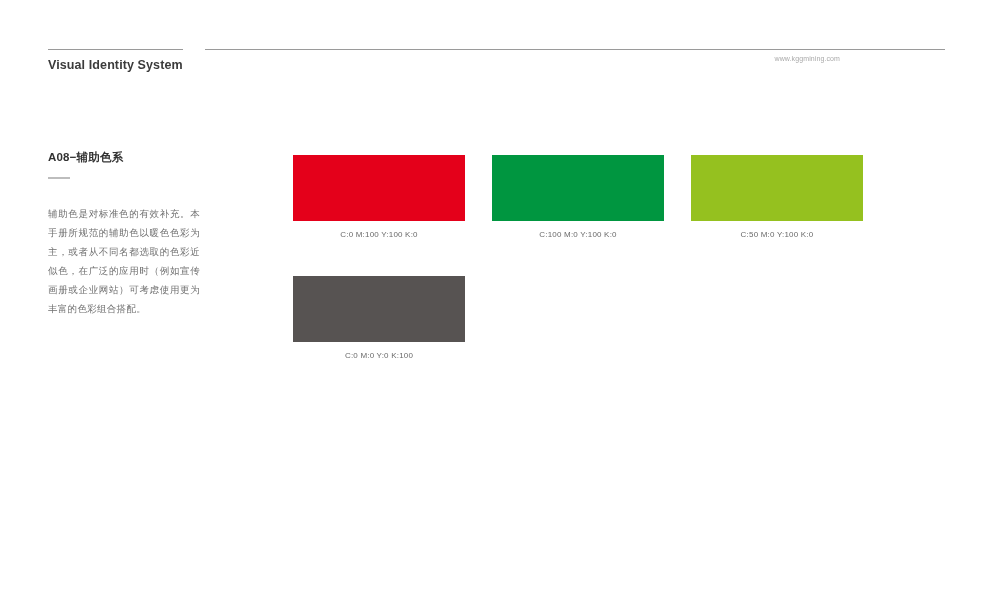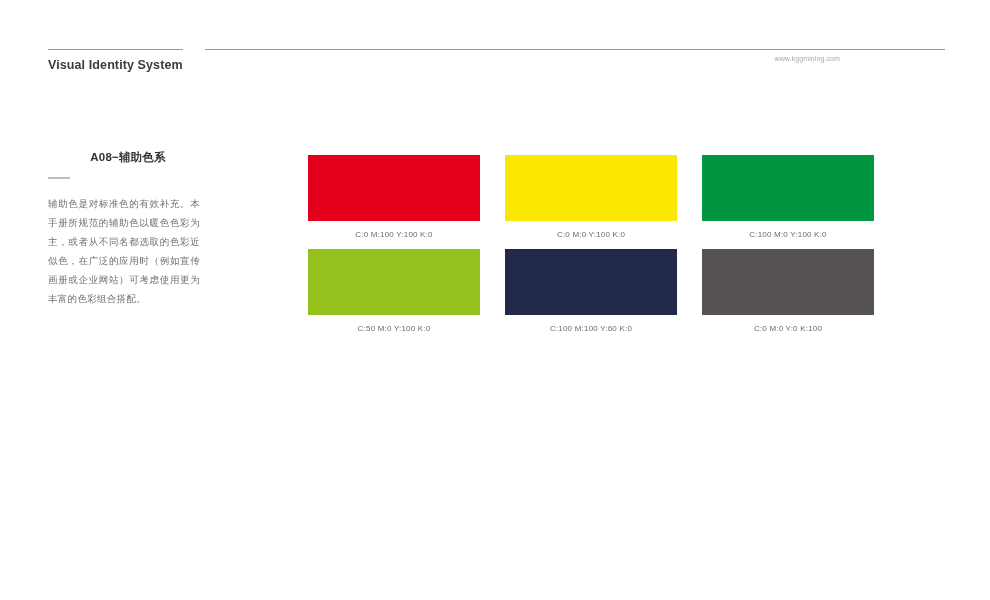--- a/index.html
+++ b/index.html
@@ -58,49 +58,49 @@
 
   
   .sidebar { position: absolute; left: 48px; top: 150px; width: 160px; }
 
   .section-title {
     font-size: 11.5px;
     font-weight: bold;
     color: #333333;
     letter-spacing: .2px;
     white-space: nowrap;
-    text-align: center;
   }
   .title-dash {
     margin-top: 12px;
     width: 22px;
     height: 1.5px;
     background: #bdbdbd;
   }
   .section-body {
-    margin-top: 15px;
+    margin-top: 25px;
     font-size: 9.5px;
     line-height: 19px;
     color: #6f6f6f;
     letter-spacing: .3px;
     width: 152px;
     text-align: justify;
   }
 
   
   .swatch-grid {
     position: absolute;
-    left: 308px;
+    left: 293px;
     top: 155px;
     width: 566px;
     display: grid;
     grid-template-columns: repeat(3, 172px);
     grid-auto-rows: 94px;
     column-gap: 25px;
     row-gap: 0;
+    gap: 27px;
   }
   .swatch-cell { width: 172px; }
   .swatch-chip {
     width: 172px;
     height: 66px;
     display: block;
   }
   .swatch-label {
     margin-top: 9px;
     font-size: 8px;
@@ -125,32 +125,24 @@
   <div class="title-dash"></div>
   <div class="section-body">辅助色是对标准色的有效补充。本手册所规范的辅助色以暖色色彩为主，或者从不同名都选取的色彩近似色，在广泛的应用时（例如宣传画册或企业网站）可考虑使用更为丰富的色彩组合搭配。</div>
 </div>
 
 <div class="swatch-grid">
     <div class="swatch-cell">
       <div class="swatch-chip" style="background: rgb(228, 0, 26);"></div>
       <div class="swatch-label">C:0 M:100 Y:100 K:0</div>
     </div>
     <div class="swatch-cell">
-      <div class="swatch-chip" style="background: rgb(252, 231, 0);"></div>
-      <div class="swatch-label">C:0 M:0 Y:100 K:0</div>
-    </div>
-    <div class="swatch-cell">
       <div class="swatch-chip" style="background: rgb(0, 150, 64);"></div>
       <div class="swatch-label">C:100 M:0 Y:100 K:0</div>
     </div>
     <div class="swatch-cell">
       <div class="swatch-chip" style="background: rgb(149, 193, 31);"></div>
       <div class="swatch-label">C:50 M:0 Y:100 K:0</div>
     </div>
     <div class="swatch-cell">
-      <div class="swatch-chip" style="background: rgb(34, 41, 75);"></div>
-      <div class="swatch-label">C:100 M:100 Y:60 K:0</div>
-    </div>
-    <div class="swatch-cell">
       <div class="swatch-chip" style="background: rgb(87, 83, 82);"></div>
       <div class="swatch-label">C:0 M:0 Y:0 K:100</div>
     </div>
   </div>
 
 </body></html>

